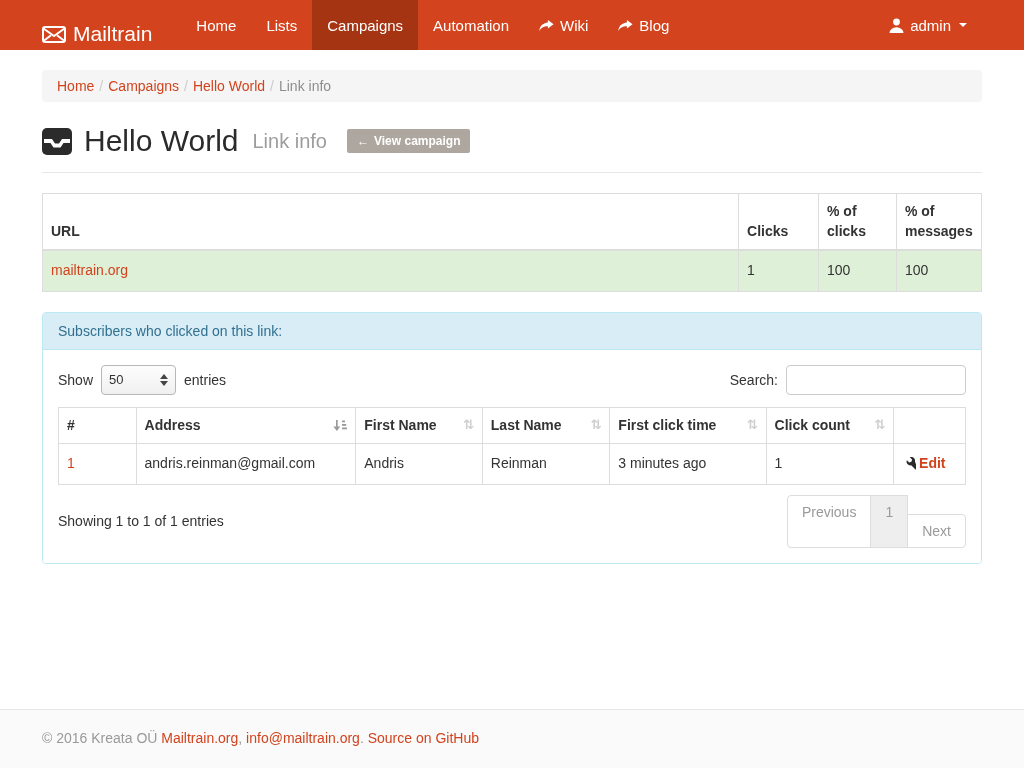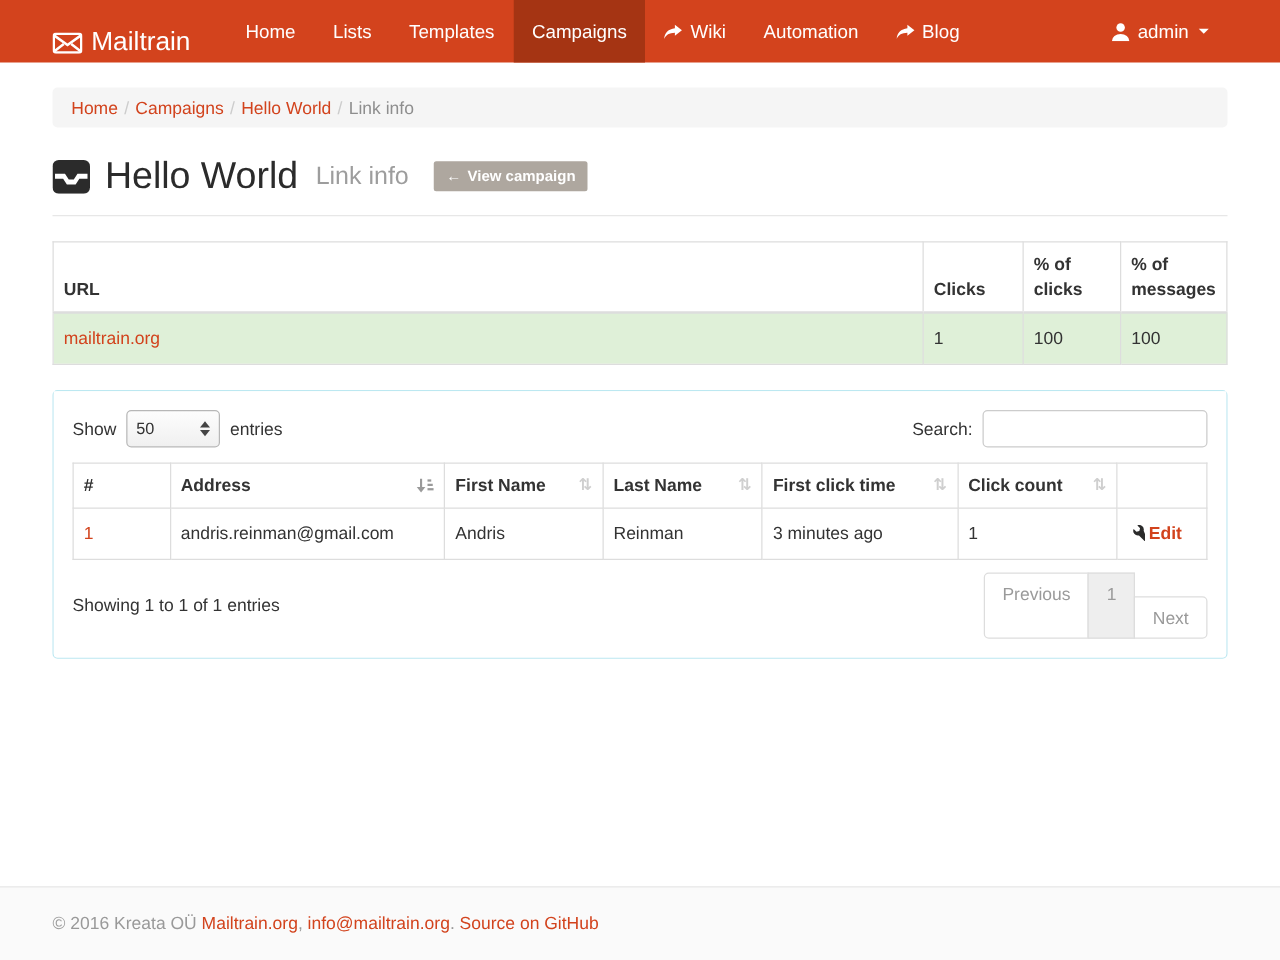--- a/index.html
+++ b/index.html
@@ -130,40 +130,35 @@
           <a>
             <span>Home</span>
           </a>
         </li>
       <li>
           <a>
             <span>Lists</span>
           </a>
         </li>
       <li>
-          <a>
-            <span>Templates</span>
-          </a>
-        </li>
-      <li>
           <a class="active">
             <span>Campaigns</span>
+          </a>
+        </li>
+      <li>
+          <a>
+            <span>Automation</span>
           </a>
         </li>
       <li>
           <a>
         <svg width="15" height="13" viewBox="0 0 16 13">
           <path d="M9.5 0.5 L15.5 5.2 L9.5 9.8 L9.5 7.2 C4.6 7.3 2 9 0.3 12.5 C0.8 7 4 4.2 9.5 3.4 Z" fill="#fff"></path>
         </svg>
         <span>Wiki</span>
-          </a>
-        </li>
-      <li>
-          <a>
-            <span>Automation</span>
           </a>
         </li>
       <li>
           <a>
         <svg width="15" height="13" viewBox="0 0 16 13">
           <path d="M9.5 0.5 L15.5 5.2 L9.5 9.8 L9.5 7.2 C4.6 7.3 2 9 0.3 12.5 C0.8 7 4 4.2 9.5 3.4 Z" fill="#fff"></path>
         </svg>
         <span>Blog</span>
           </a>
         </li>
@@ -222,20 +217,21 @@
       <tr>
         <td class="success"><a>mailtrain.org</a></td>
         <td class="success">1</td>
         <td class="success">100</td>
         <td class="success">100</td>
       </tr>
     </tbody>
   </table>
 
   <div class="panel">
+    <div class="panel-heading">Subscribers who clicked on this link:</div>
     <div class="panel-body">
 
       <div class="controls">
         <div class="length-ctrl">
           <span>Show</span>
           <span class="select-box">
             <span>50</span>
             <span class="spin">
                   <i class="up"></i>
                   <i class="down"></i>

